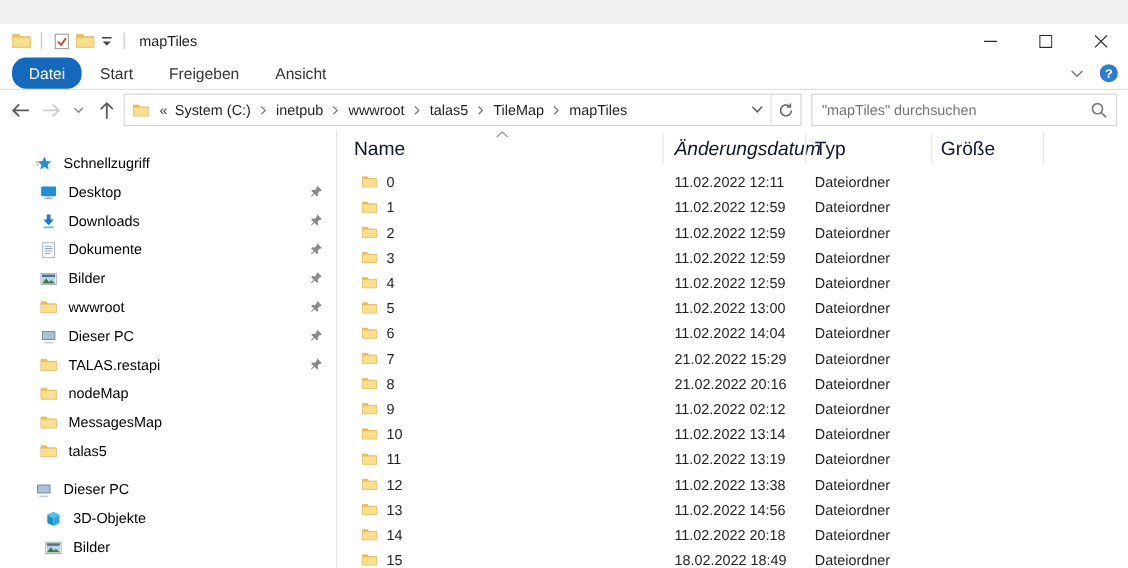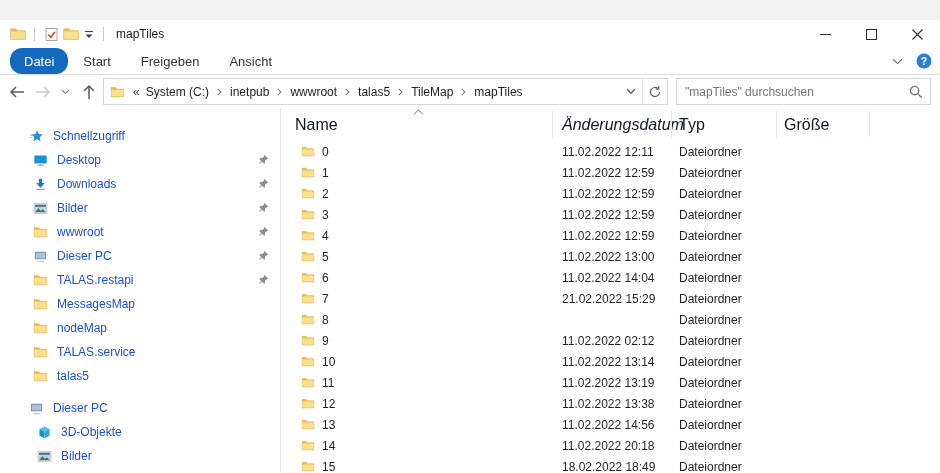--- a/index.html
+++ b/index.html
@@ -41,21 +41,21 @@
   .search-box input::placeholder{color:#757575; opacity:1;}
   .search-mag{width:28px; display:flex; align-items:center; justify-content:center;}
   
   .content{position:absolute; top:88px; left:0; right:0; bottom:0; display:flex;}
   .sidebar{width:281px; border-right:1px solid #e6e6e6; padding-top:16px; overflow:hidden; flex:0 0 281px;}
   .side-item{height:24px; display:flex; align-items:center; position:relative; padding-left:28px; cursor:default;}
   .side-item.lvl1{padding-left:32px;text-align:right;}
   .side-item.lvl1b{padding-left:36px;}
   .side-item.sect2{margin-top:8px;}
   .side-icon{width:16px; height:16px; margin-right:9px; flex:0 0 16px; display:flex; align-items:center; justify-content:center;}
-  .side-label{color:#1d4ed8; font-size:12px; white-space:nowrap;}
+  .side-label{color:#000000; font-size:12px; white-space:nowrap;}
   .pin{position:absolute; right:11px; top:6px;}
   
   .main{flex:1; position:relative;}
   .cols-header{position:relative; height:33px;}
   .col-h{position:absolute; top:0; height:33px; display:flex; align-items:center; color:#0f172a; font-size:16px; cursor:default;}
   .col-name{left:14px;} .col-date{left:281px;font-style:italic;} .col-type{left:398px;} .col-size{left:503px;}
   .col-sep{position:absolute; top:3px; height:26px; width:1px; background:#e5e5e5;}
   .sep1{left:271px;} .sep2{left:390px;} .sep3{left:495px;} .sep4{left:588px;}
   .sort-caret{position:absolute; left:132px; top:1px;}
   .rows{position:absolute; top:33px; left:0; right:0;}
@@ -305,20 +305,33 @@
             </svg>
           </span>
         <span class="side-label">Downloads</span>
         <span class="pin">
             <svg width="11" height="11" viewBox="0 0 16 16">
               <use href="#sym-pin"></use>
             </svg>
           </span>
       </div>
 
+      <div class="side-item lvl1">
+        <span class="side-icon">
+            <svg width="15" height="15" viewBox="0 0 16 16">
+              <use href="#sym-document"></use>
+            </svg>
+          </span>
+        <span class="side-label">Dokumente</span>
+        <span class="pin">
+            <svg width="11" height="11" viewBox="0 0 16 16">
+              <use href="#sym-pin"></use>
+            </svg>
+          </span>
+      </div>
 
       <div class="side-item lvl1">
         <span class="side-icon">
             <svg width="15" height="15" viewBox="0 0 16 16">
               <use href="#sym-pictures"></use>
             </svg>
           </span>
         <span class="side-label">Bilder</span>
         <span class="pin">
             <svg width="11" height="11" viewBox="0 0 16 16">
@@ -368,40 +381,32 @@
             </svg>
           </span>
       </div>
 
       <div class="side-item lvl1">
         <span class="side-icon">
             <svg width="15" height="14" viewBox="0 0 16 16">
               <use href="#sym-folder"></use>
             </svg>
           </span>
-        <span class="side-label">MessagesMap</span>
+        <span class="side-label">nodeMap</span>
       </div>
 
       <div class="side-item lvl1">
         <span class="side-icon">
             <svg width="15" height="14" viewBox="0 0 16 16">
               <use href="#sym-folder"></use>
             </svg>
           </span>
-        <span class="side-label">nodeMap</span>
-      </div>
-
-      <div class="side-item lvl1">
-        <span class="side-icon">
-            <svg width="15" height="14" viewBox="0 0 16 16">
-              <use href="#sym-folder"></use>
-            </svg>
-          </span>
-        <span class="side-label">TALAS.service</span>
-      </div>
+        <span class="side-label">MessagesMap</span>
+      </div>
+
 
       <div class="side-item lvl1">
         <span class="side-icon">
             <svg width="15" height="14" viewBox="0 0 16 16">
               <use href="#sym-folder"></use>
             </svg>
           </span>
         <span class="side-label">talas5</span>
       </div>
 
@@ -558,20 +563,21 @@
         </div>
         <div class="file-row">
           <span class="cell-name">
               <span>
                 <svg width="14" height="13" viewBox="0 0 16 16">
                   <use href="#sym-folder"></use>
                 </svg>
               </span>
               <span>8</span>
             </span>
+          <span class="cell-date">21.02.2022 20:16</span>
           <span class="cell-type">Dateiordner</span>
           <span class="cell-size"></span>
         </div>
         <div class="file-row">
           <span class="cell-name">
               <span>
                 <svg width="14" height="13" viewBox="0 0 16 16">
                   <use href="#sym-folder"></use>
                 </svg>
               </span>

